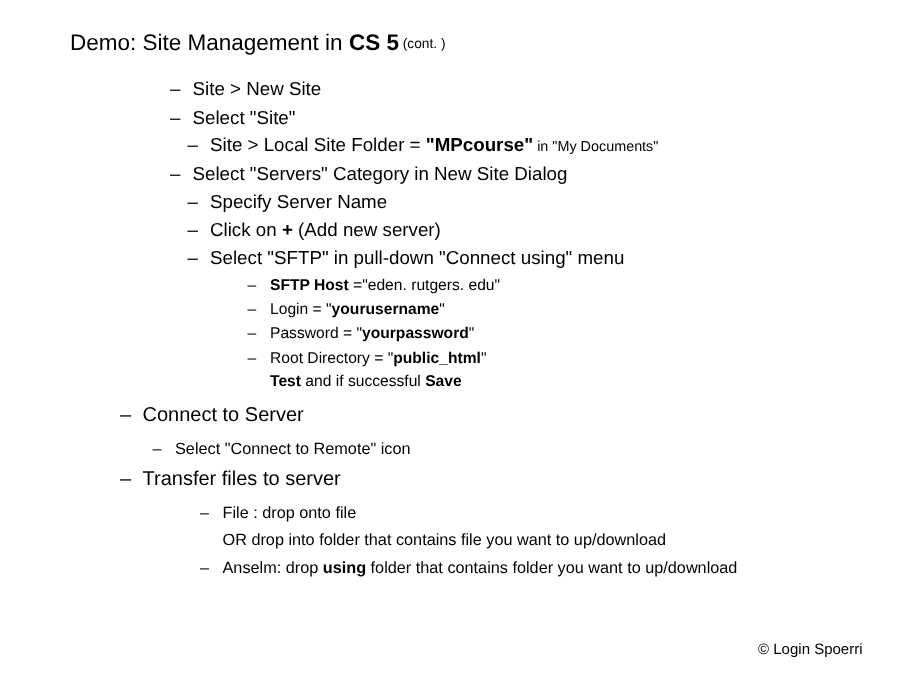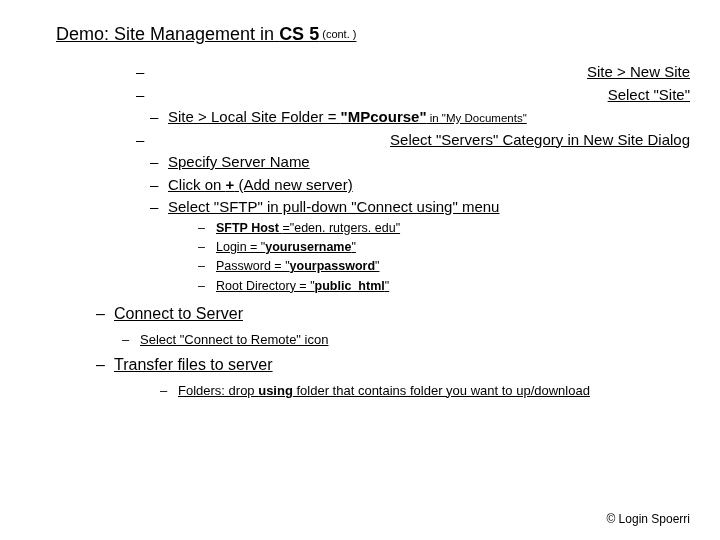--- a/index.html
+++ b/index.html
@@ -9,38 +9,37 @@
     height: 540px;
     background: #fff;
     font-family: Verdana, Geneva, sans-serif;
     color: #000;
   }
   .slide {
     padding: 24px 30px 26px 56px;
     position: relative;
     box-sizing: border-box;
     height: 100%;
-    text-decoration: underline;
   }
   .title {
     font-size: 18px;
     margin-bottom: 16px;
   }
   .title .main { }
   .title .bold { font-weight: bold; }
   .title .suffix { font-size: 11px; position: relative; top: -2px; }
   ul { list-style: none; margin: 0; padding: 0; }
   li { position: relative; }
   li::before {
     content: "–";
     position: absolute;
     left: -18px;
     top: 0;
   }
-  .lvl1 { margin-left: 98px; font-size: 15px; line-height: 1.5; text-align: right; }
+  .lvl1 { margin-left: 98px; font-size: 15px; line-height: 1.5; }
   .lvl2 { margin-left: 112px; font-size: 15px; line-height: 1.5; }
   .lvl3 { margin-left: 160px; font-size: 12.5px; line-height: 1.55; }
   .lvl0 { margin-left: 58px; font-size: 16px; line-height: 1.8; }
   .sub1 { margin-left: 84px; font-size: 13px; line-height: 1.7; }
   .sub2 { margin-left: 122px; font-size: 13px; line-height: 1.7; }
   .nobullet::before { content: ""; }
   .small { font-size: 11.5px; }
   b { font-weight: bold; }
   .copyright {
     position: absolute;
@@ -69,25 +68,30 @@
     <li class="lvl1"><span>Select "Servers" Category in New Site Dialog</span></li>
     <li class="lvl2"><span>Specify Server Name</span></li>
     <li class="lvl2">
       <span>Click on </span><b>+</b><span> (Add new server)</span>
     </li>
     <li class="lvl2"><span>Select "SFTP" in pull-down "Connect using" menu</span></li>
     <li class="lvl3"><b>SFTP Host </b><span>="eden. rutgers. edu"</span></li>
     <li class="lvl3"><span>Login = "</span><b>yourusername</b><span>"</span></li>
     <li class="lvl3"><span>Password = "</span><b>yourpassword</b><span>"</span></li>
     <li class="lvl3"><span>Root Directory = "</span><b>public_html</b><span>"</span></li>
+    <li class="lvl3 nobullet"><b>Test</b><span> and if successful </span><b>Save</b></li>
   </ul>
 
   <ul class="block2">
     <li class="lvl0"><span>Connect to Server</span></li>
     <li class="sub1"><span>Select "Connect to Remote" icon</span></li>
     <li class="lvl0"><span>Transfer files to server</span></li>
     <li class="sub2">
-      <span>Folders: drop </span><b>using</b><span> folder that contains folder you want to up/download</span>
+      <span>File : drop onto file</span><br>
+      <span>OR drop into folder that contains file you want to up/download</span>
+    </li>
+    <li class="sub2">
+      <span>Anselm: drop </span><b>using</b><span> folder that contains folder you want to up/download</span>
     </li>
   </ul>
 
   <div class="copyright">© Login Spoerri</div>
 </div>
 
 </body></html>

